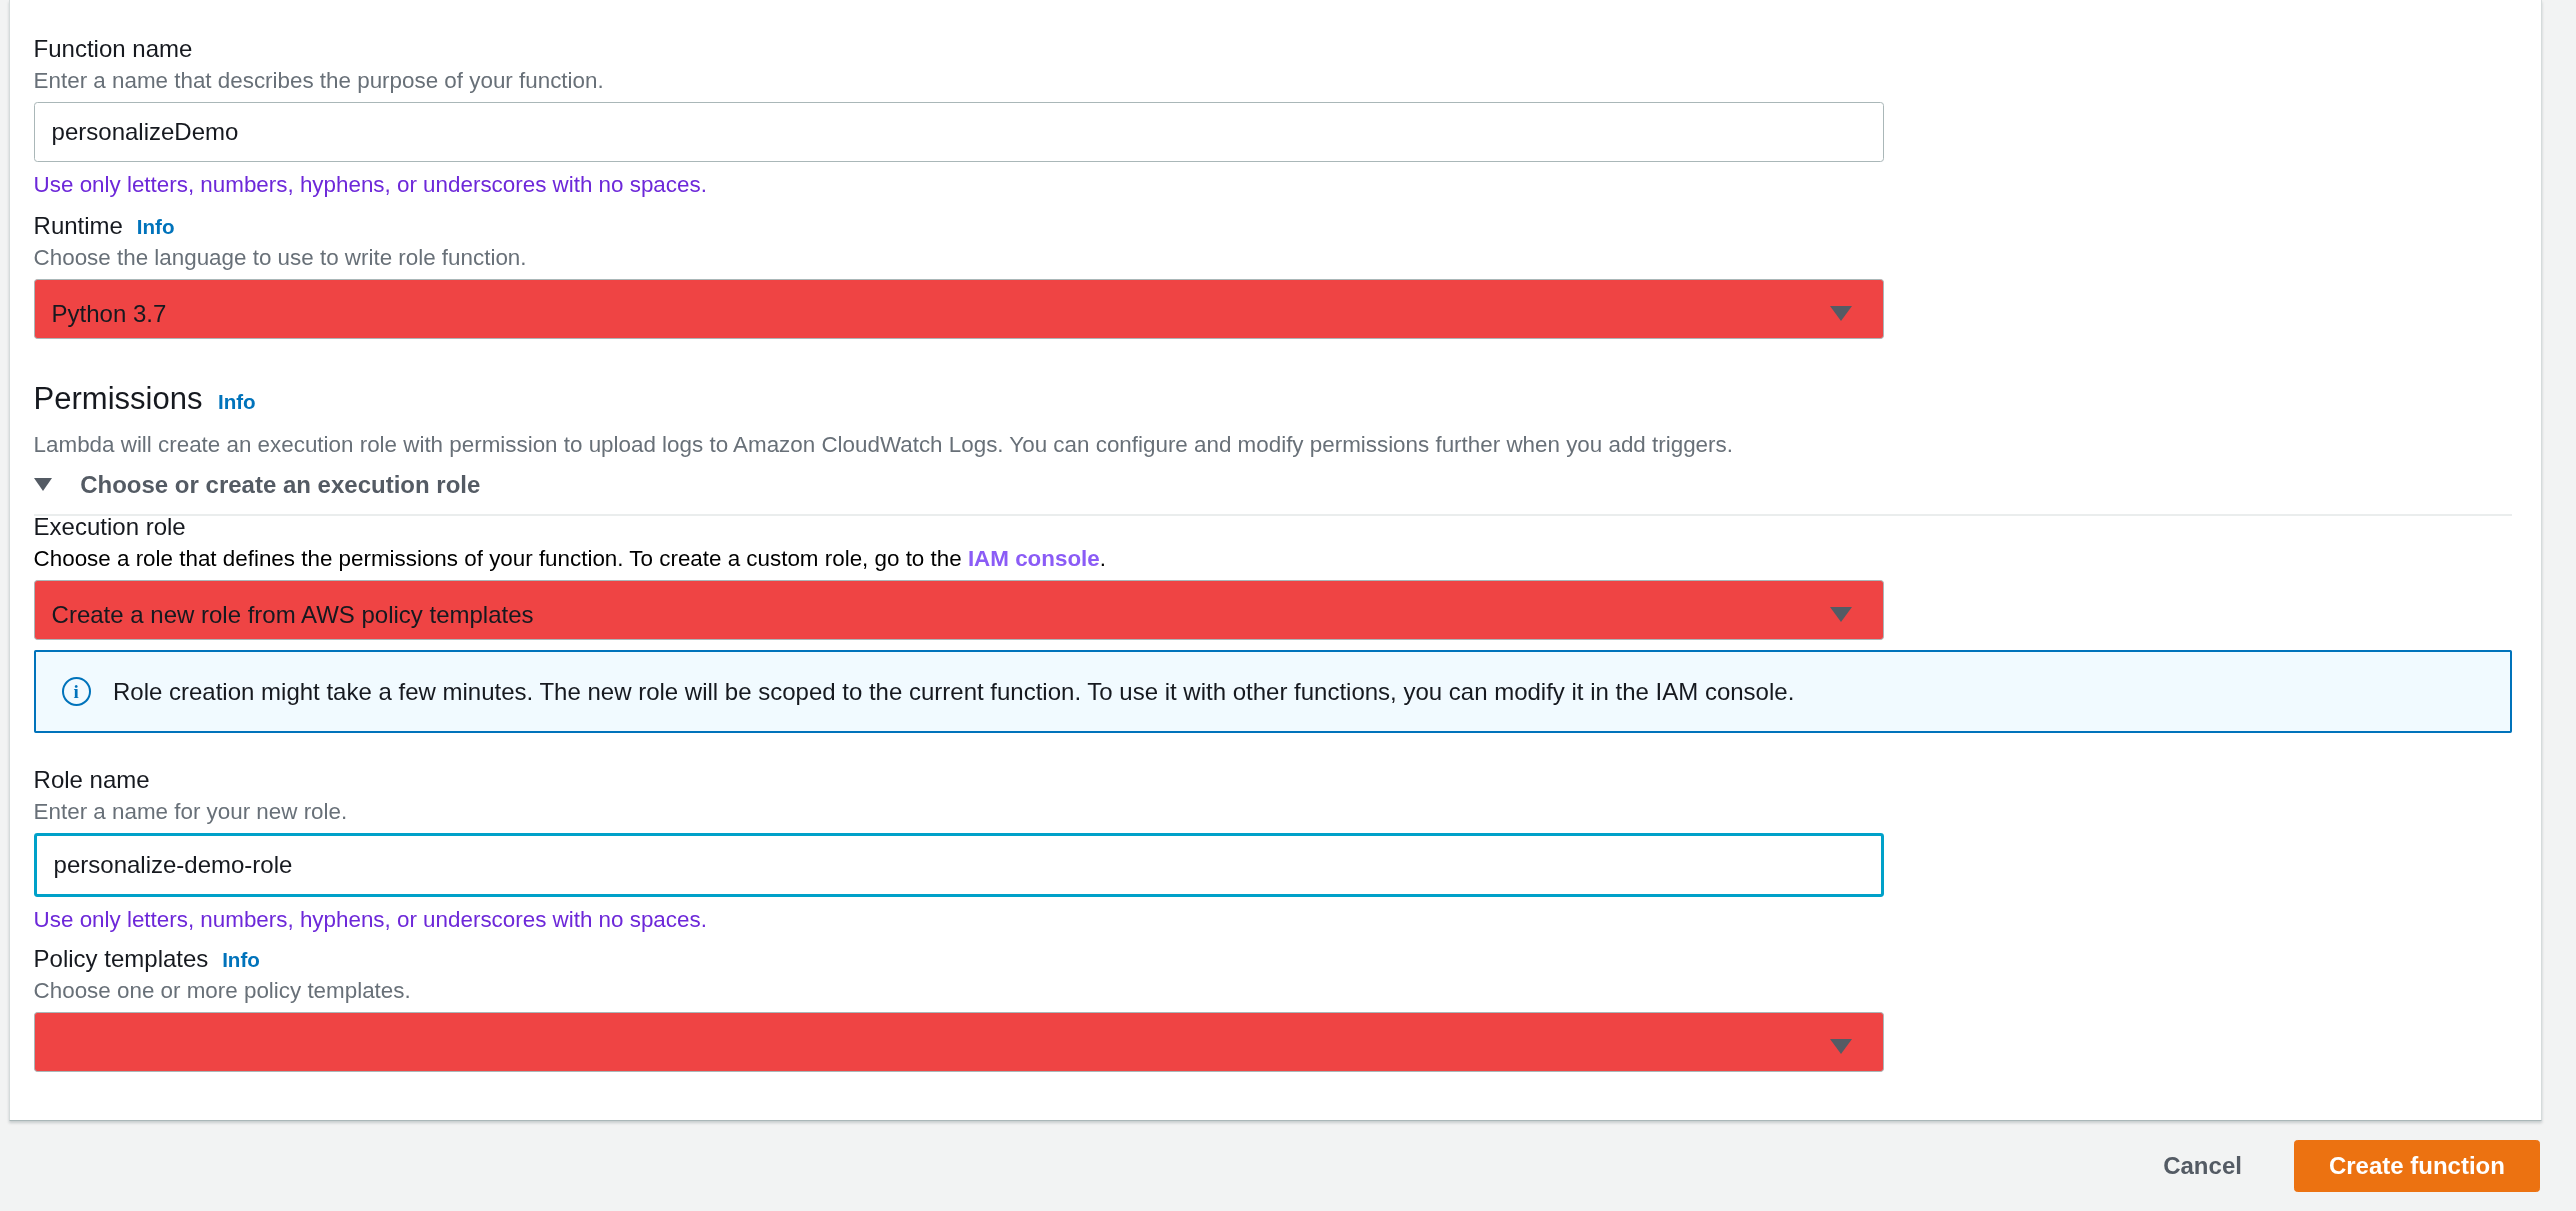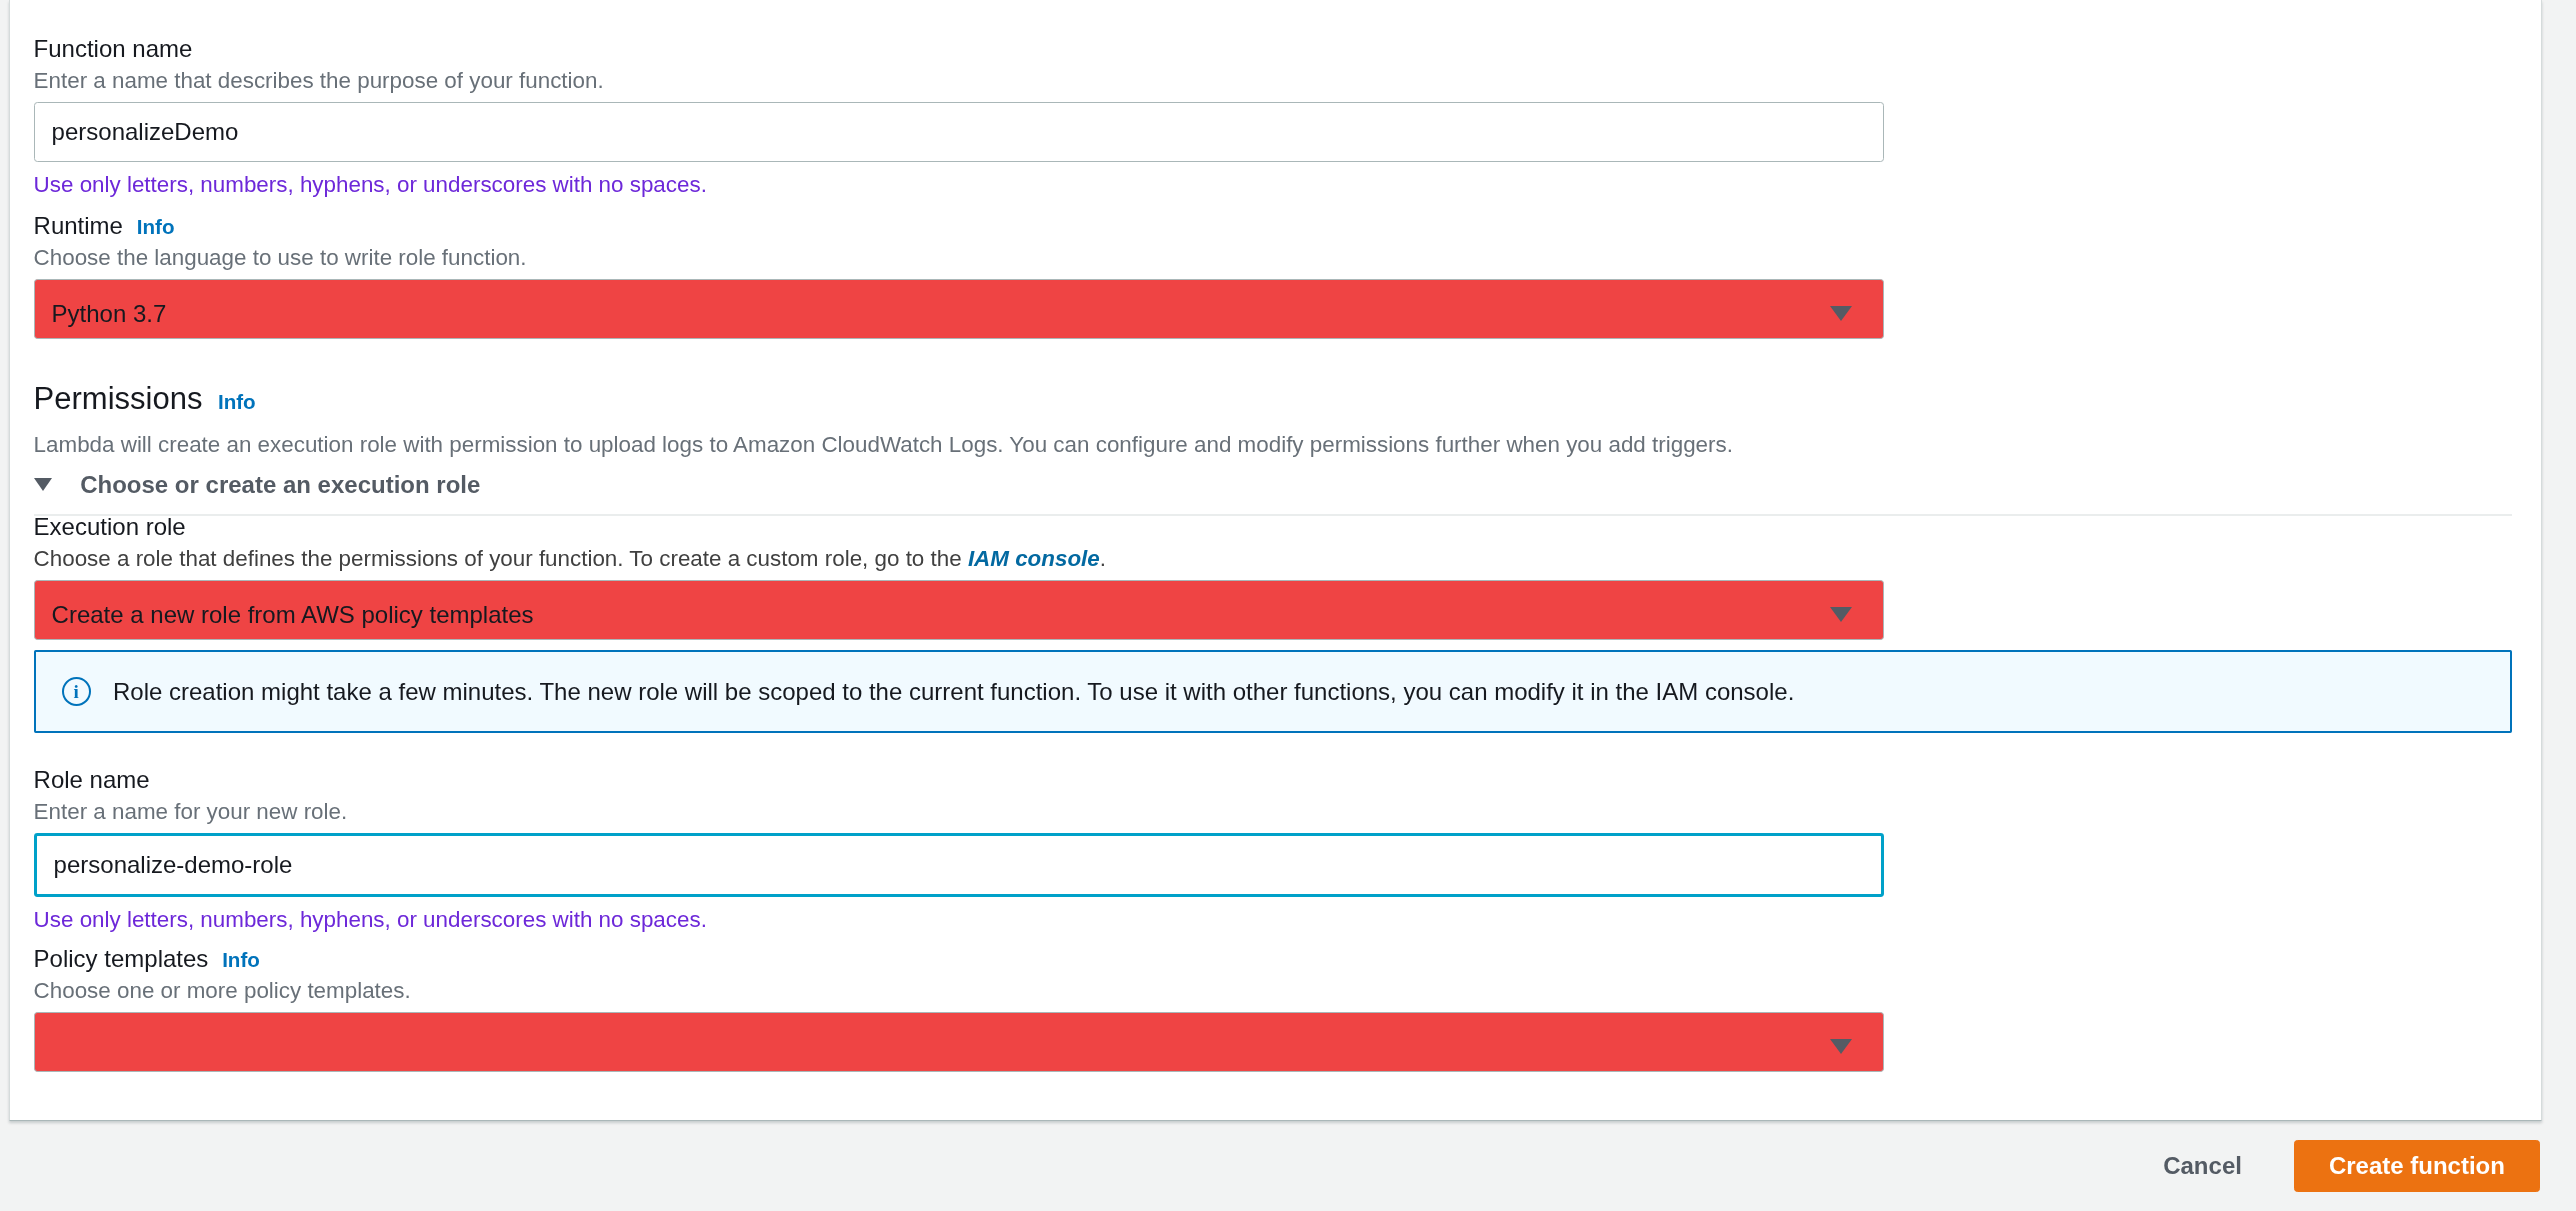--- a/index.html
+++ b/index.html
@@ -27,22 +27,22 @@
   .g-permissions{top:360px;margin-top:20px;}
   .g-execrole{top:511px;}
   .g-alert{top:650px;}
   .g-rolename{top:764px;}
   .g-policy{top:943px;}
 
   .label{font-size:24px;line-height:31px;color:#16191f;}
   .label-row{display:flex;align-items:baseline;}
   .info-link{font-size:20.6px;line-height:26px;font-weight:bold;color:#0073bb;margin-left:13.8px;text-decoration:none;cursor:pointer;}
   .desc{font-size:22.4px;line-height:29px;color:#687078;margin-top:1.7px;}
-  .desc .plain{color:#404040;}
-  .iam-link{color:#0369a1;font-weight:bold;text-decoration:none;cursor:pointer;font-style:italic;}
+  .desc .plain{color:#000000;}
+  .iam-link{color:#8b5cf6;font-weight:bold;text-decoration:none;cursor:pointer;}
   .helper{font-size:22.4px;line-height:29px;color:#6d28d9;margin-top:8.6px;}
 
   .text-input{
     display:block;box-sizing:border-box;
     width:1850px;height:60px;
     margin-top:6.9px;padding:0 17px;
     font-family:"Liberation Sans",sans-serif;
     font-size:24px;color:#16191f;
     background:#fff;
     border:1.7px solid #aab7b8;border-radius:3.4px;

